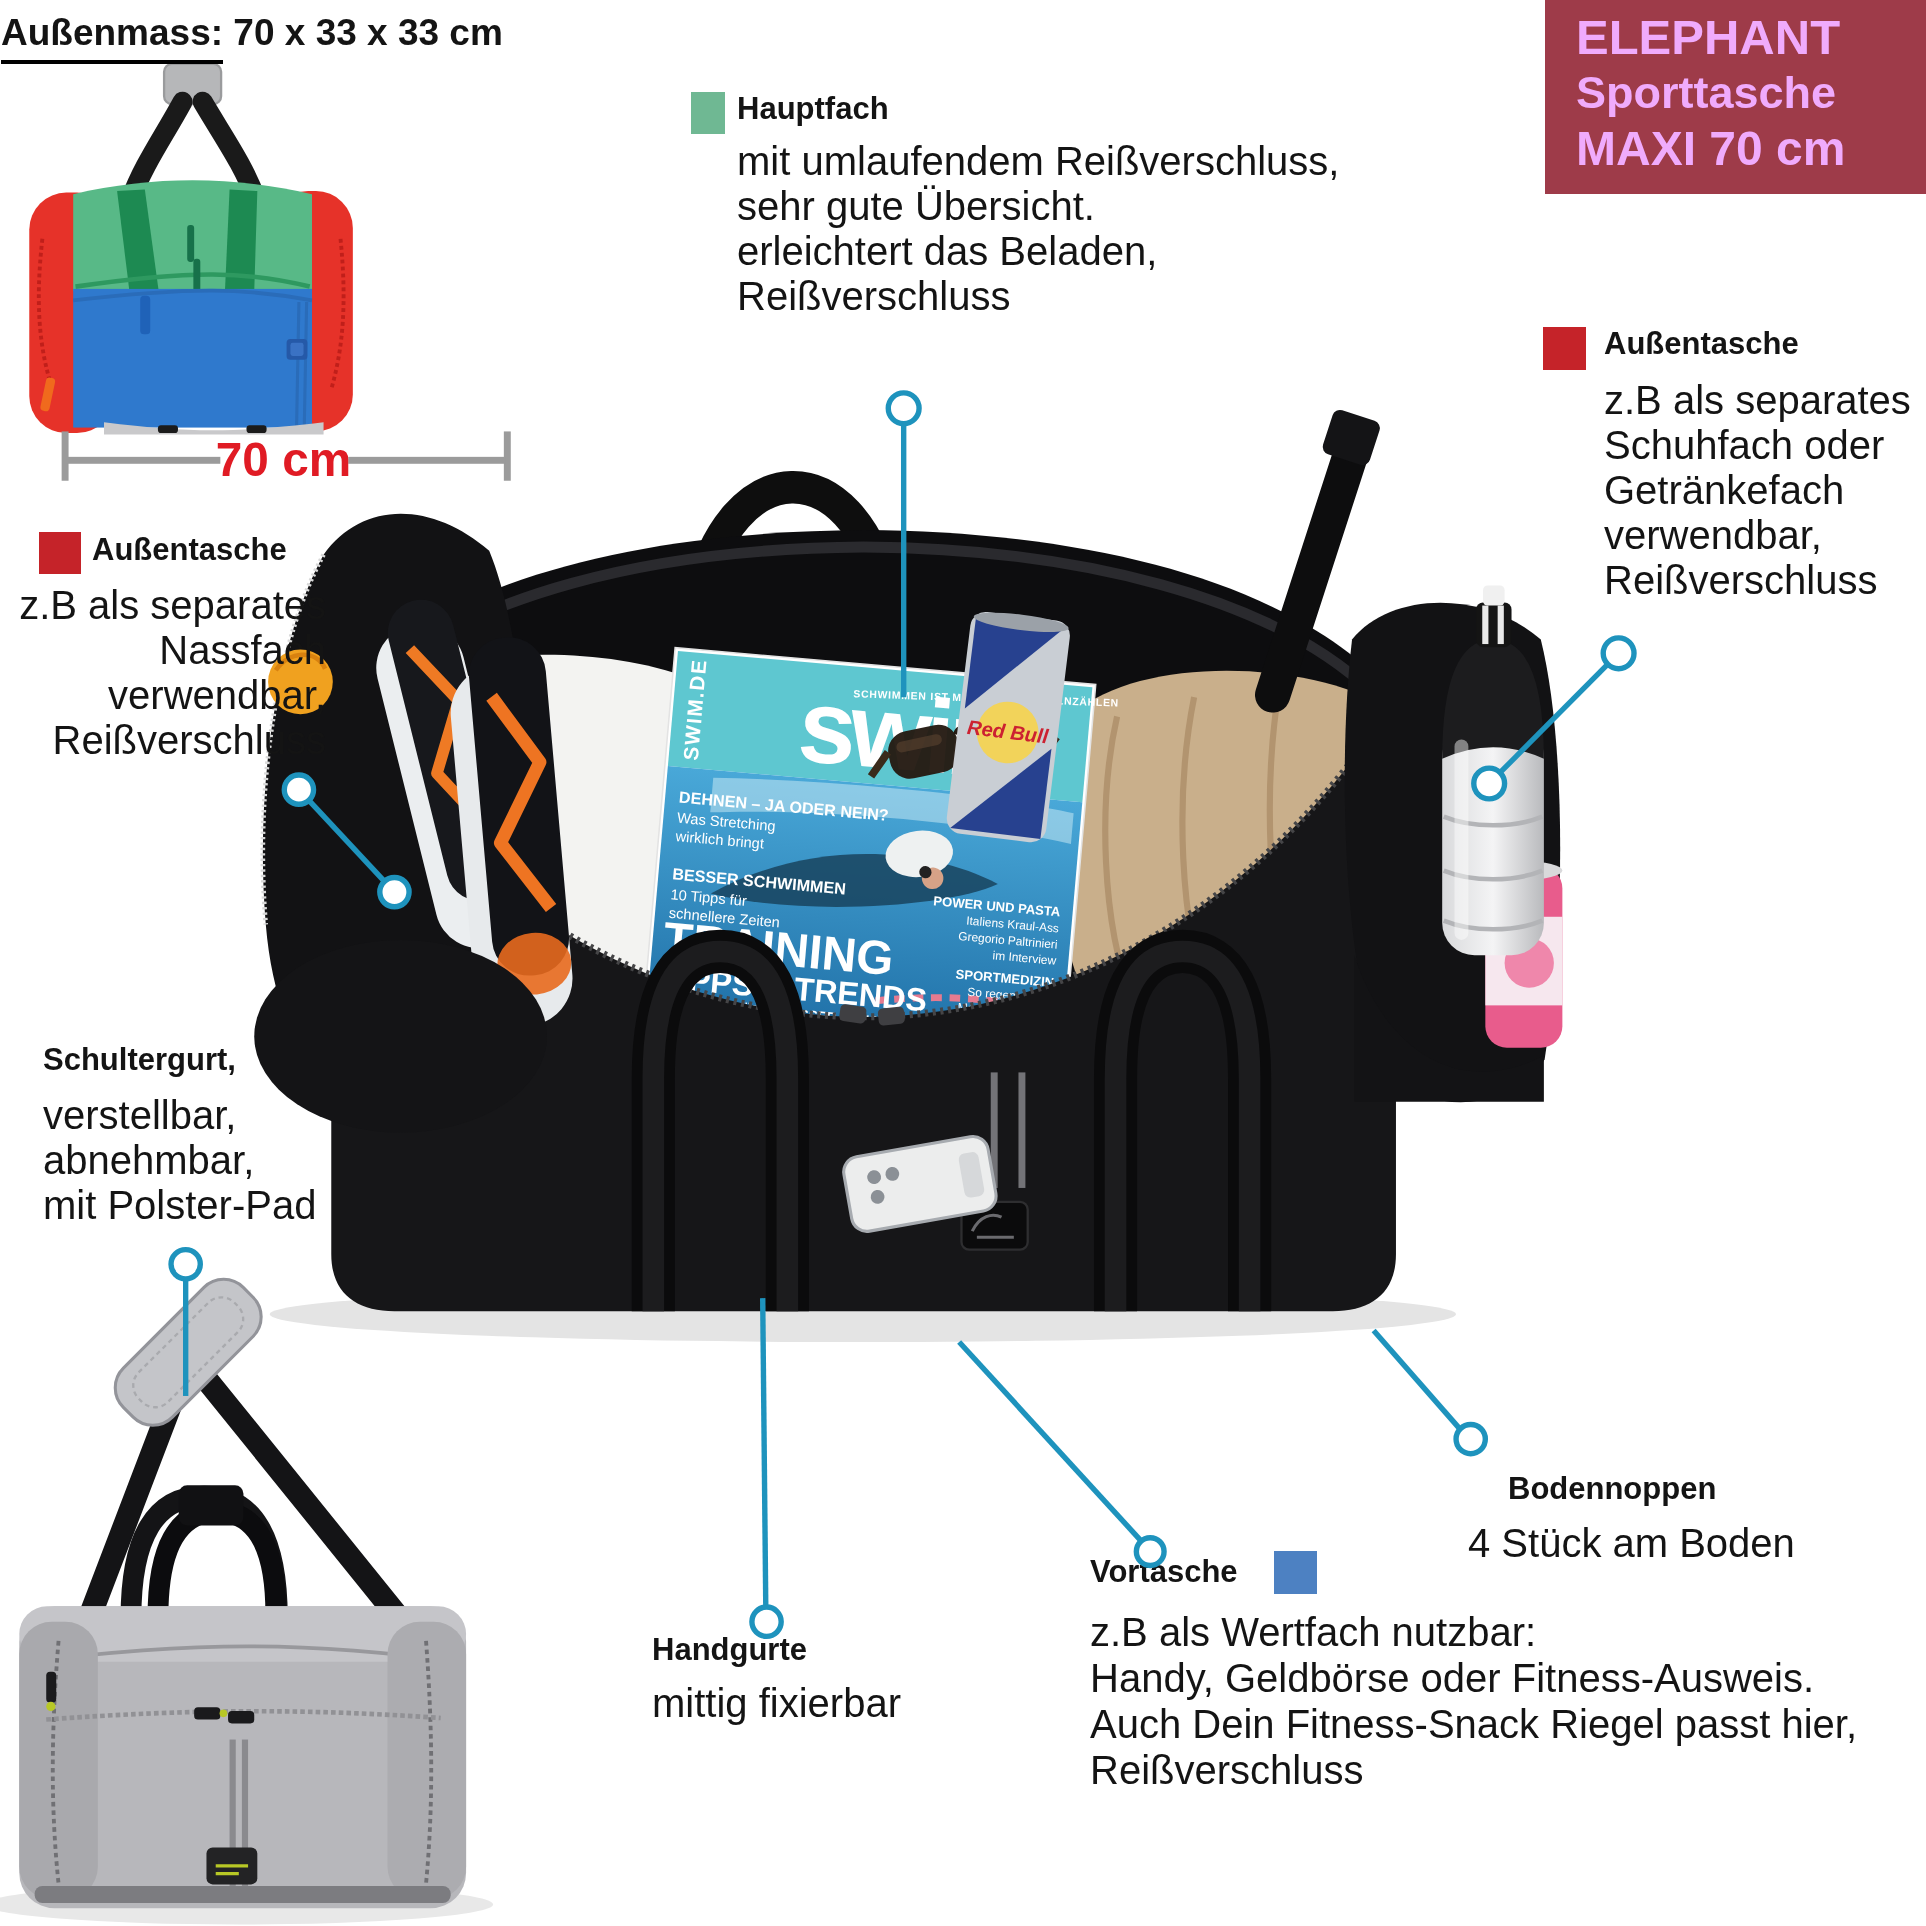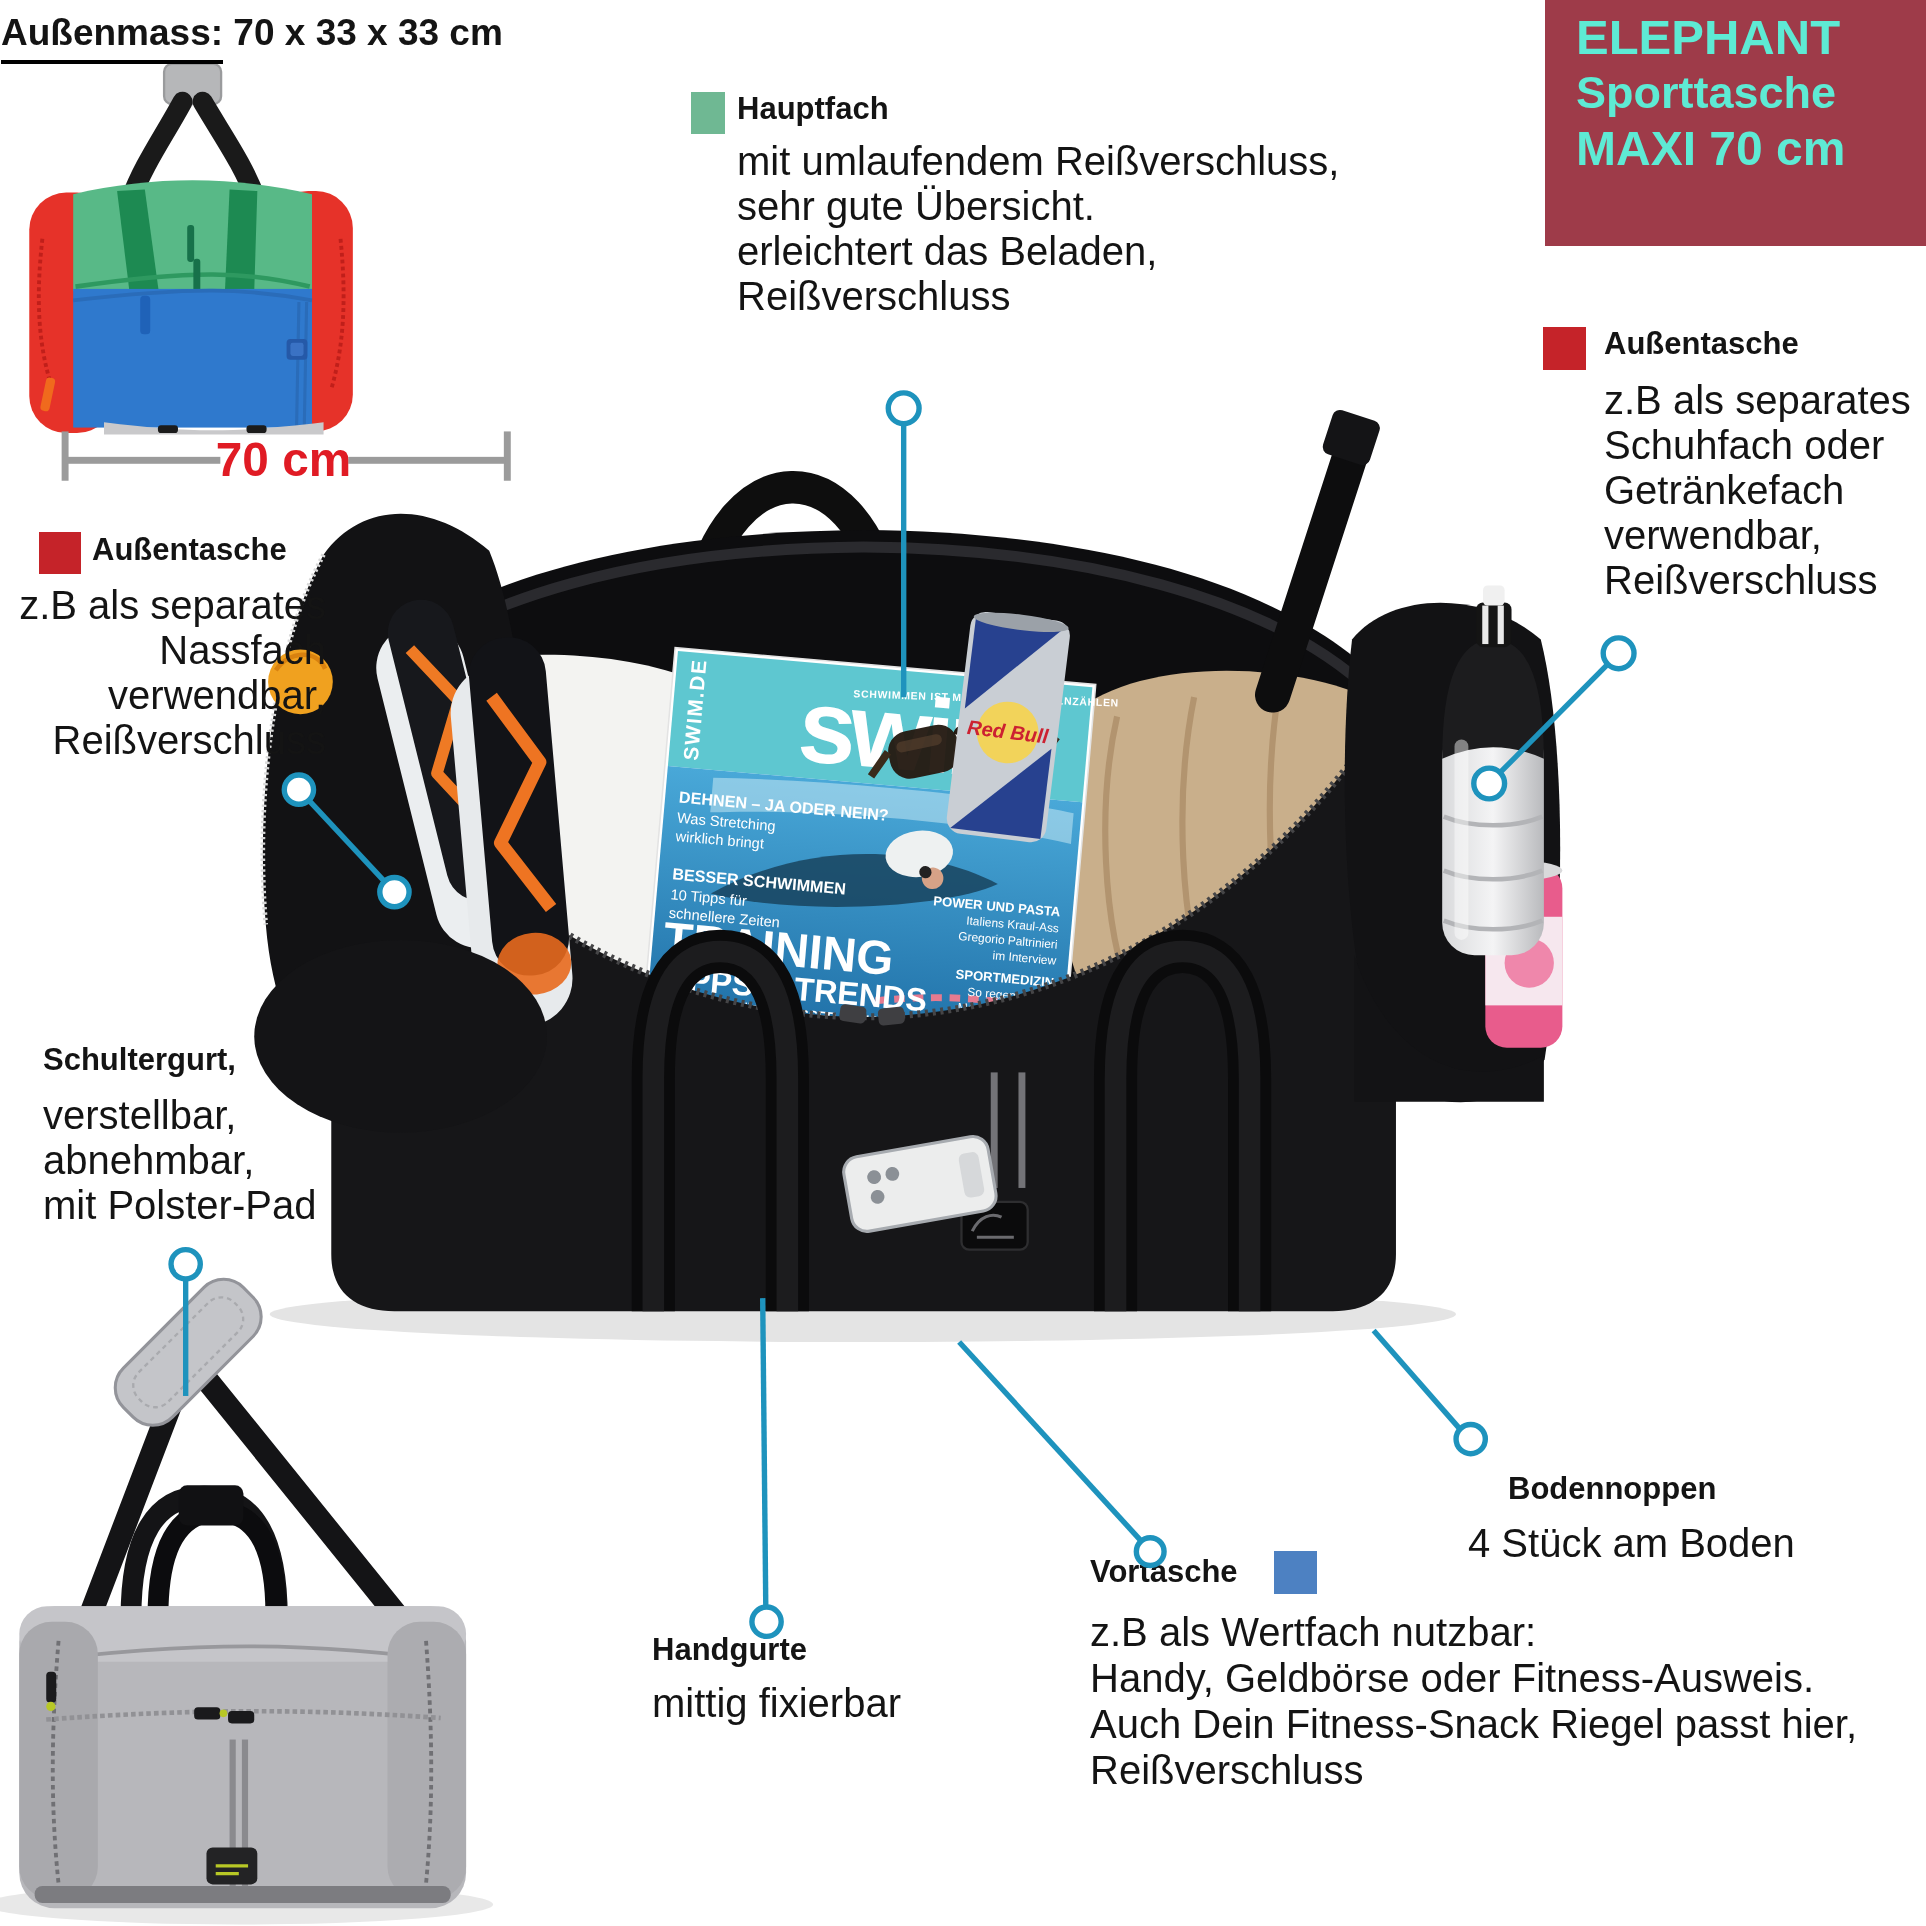--- a/index.html
+++ b/index.html
@@ -12,22 +12,22 @@
   .ttl{font-weight:700;font-size:31px;line-height:46px;}
   .body-lines{font-size:40px;line-height:45px;}
   .sw{position:absolute;}
   .sw-green{background:var(--swatch-green,#6fb893);}
   .sw-red{background:var(--swatch-red,#c52329);}
   .sw-blue{background:var(--swatch-blue,#4d81c2);}
 
   #dims-title{left:1px;top:12.3px;font-size:37px;font-weight:700;}
   #dims-title .u{border-bottom:4.6px solid #000;padding-bottom:7px;}
 
-  #brand-box{left:1545px;top:0;width:381px;height:246px;background:var(--brand-bg,#9e3b49);
-    color:#5eead4;box-sizing:border-box;padding:9.2px 0 0 31px;}
+  #brand-box{left:1545px;top:0;width:381px;height:194px;background:var(--brand-bg,#9e3b49);
+    color:#f0abfc;box-sizing:border-box;padding:9.2px 0 0 31px;}
   #brand-box .b1{font-size:49px;font-weight:700;line-height:57px;}
   #brand-box .b2{font-size:45px;font-weight:700;line-height:54px;}
   #brand-box .b3{font-size:48px;font-weight:700;line-height:57px;}
 
   #hauptfach-sw{left:691px;top:92px;width:34px;height:42px;}
   #hauptfach-title{left:737px;top:86px;}
   #hauptfach-lines{left:737px;top:139px;}
 
   #at-r-sw{left:1543px;top:327px;width:43px;height:43px;}
   #at-r-title{left:1604px;top:321px;}

